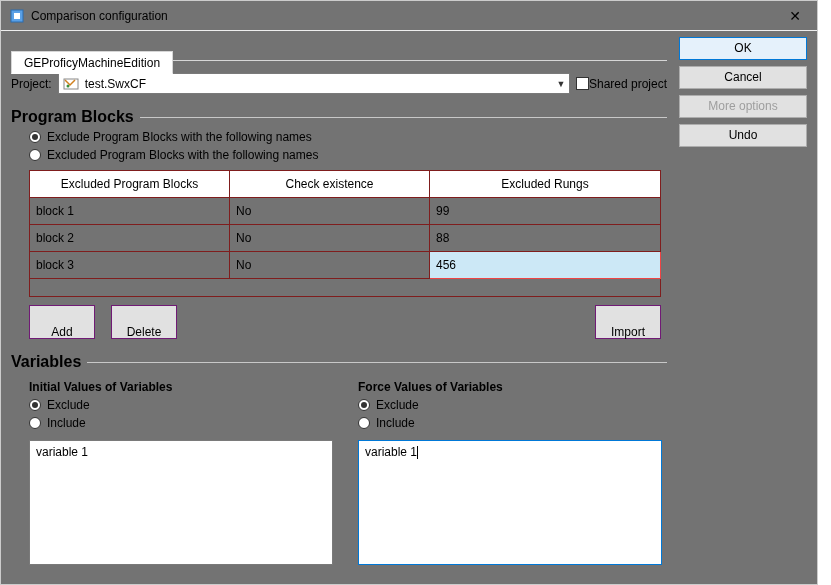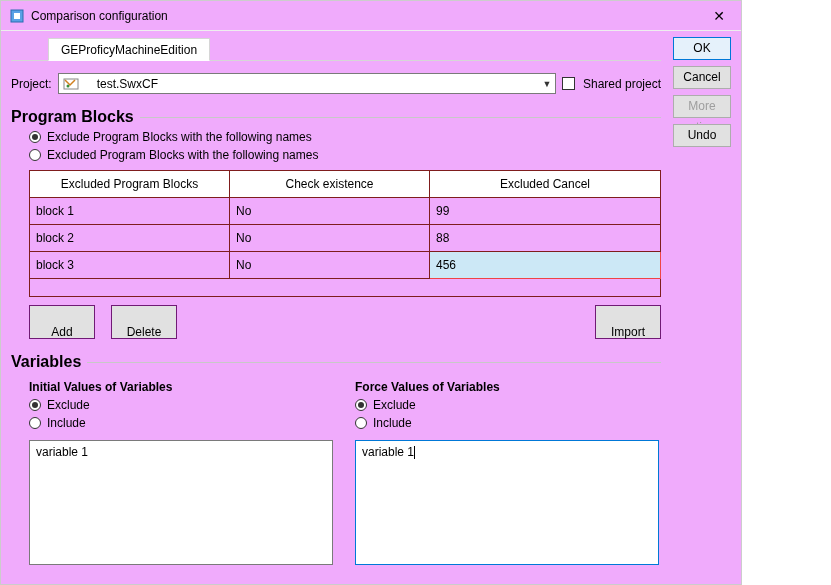--- a/index.html
+++ b/index.html
@@ -1,36 +1,36 @@
 <!DOCTYPE html>
 <html><head>
   <meta charset="utf-8">
   <style>
     * { box-sizing: border-box; font-family: "Segoe UI", Tahoma, sans-serif; font-size: 12px; }
     body { margin: 0; padding: 0; background: #fff; width: 831px; height: 585px; overflow: hidden; }
-    .window { border: 1px solid #ccc; width: 742px; height: 585px; position: relative; background: #f0abfc; }
+    .window { border: 1px solid #ccc; width: 818px; height: 585px; position: relative; background: #737373; }
     .titlebar { height: 30px; display: flex; align-items: center; padding: 0 8px; border-bottom: 1px solid #eee; }
     .titlebar-icon { width: 16px; height: 16px; margin-right: 6px; display: inline-block; }
     .titlebar-title { flex: 1; font-size: 12px; }
     .close-x { font-family: Arial; font-size: 14px; padding: 0 8px; cursor: default; }
     .body { position: absolute; top: 30px; left: 0; right: 0; bottom: 0; padding: 6px 10px 10px 10px; display: flex; }
     .left { flex: 1; padding-right: 12px; }
     .right { width: 128px; display: flex; flex-direction: column; gap: 6px; padding-top: 0; }
     .btn-side { height: 23px; border: 1px solid #adadad; background: #e1e1e1; text-align: center; line-height: 21px; cursor: default; }
     .btn-side.ok { border: 1px solid #0078d7; background: #e5f1fb; }
     .btn-side.disabled { color: #9e9e9e; }
     .tab-strip { height: 24px; display: flex; border-bottom: 1px solid #d6d6d6; margin-top: 0; }
-    .tab { padding: 4px 12px; border: 1px solid #d6d6d6; border-bottom: 1px solid #fff; background: #fff; position: relative; top: 1px; margin-left: 37px; }
+    .tab { padding: 4px 12px; border: 1px solid #d6d6d6; border-bottom: 1px solid #fff; background: #fff; position: relative; top: 14px; }
     .row-proj { margin-top: 12px; display: flex; align-items: center; gap: 6px; }
     .lbl { white-space: nowrap; }
-    .combo { flex: 1; display: flex; align-items: center; border: 1px solid #7a7a7a; height: 21px; background: #fff; gap: 12px; }
+    .combo { flex: 1; display: flex; align-items: center; border: 1px solid #7a7a7a; height: 21px; background: #fff; }
     .combo-ico { width: 16px; height: 16px; margin: 0 4px; display: inline-block; }
     .combo-txt { flex: 1; padding-left: 2px; }
     .combo-arrow { width: 16px; text-align: center; font-size: 9px; color: #333; }
-    .chk { display: flex; align-items: center; gap: 8px; }
+    .chk { display: flex; align-items: center; gap: 0; }
     .chkbox { width: 13px; height: 13px; border: 1px solid #333; background: #fff; display: inline-block; }
     .group-head { display: flex; align-items: center; margin-top: 14px; }
     .group-title { font-weight: bold; font-size: 16px; white-space: nowrap; padding-right: 6px; }
     .group-line { flex: 1; border-top: 1px solid #c8c8c8; height: 0; }
     .radio-row { display: flex; align-items: center; gap: 6px; margin-top: 4px; margin-left: 18px; }
     .radio { width: 12px; height: 12px; border: 1px solid #333; border-radius: 50%; display: inline-flex; align-items: center; justify-content: center; background: #fff; }
     .radio.sel::after { content: ""; width: 6px; height: 6px; background: #333; border-radius: 50%; display: block; }
     .tbl { margin: 8px 0 0 18px; border: 1px solid #a9a9a9; border-collapse: collapse; width: 632px; }
     .tbl th, .tbl td { border: 1px solid #7f1d1d; padding: 5px 6px; text-align: left; font-weight: normal; height: 27px; }
     .tbl th { text-align: center; background: #fff; }
@@ -100,21 +100,21 @@
       <div class="radio-row">
         <span class="radio"></span>
         <span>Excluded Program Blocks with the following names</span>
       </div>
 
       <table class="tbl">
         <thead>
           <tr>
             <th style="width:200px">Excluded Program Blocks</th>
             <th style="width:200px">Check existence</th>
-            <th>Excluded Cancel</th>
+            <th>Excluded Rungs</th>
           </tr>
         </thead>
         <tbody>
           <tr>
             <td>block 1</td>
             <td>No</td>
             <td>99</td>
           </tr>
           <tr>
             <td>block 2</td>

